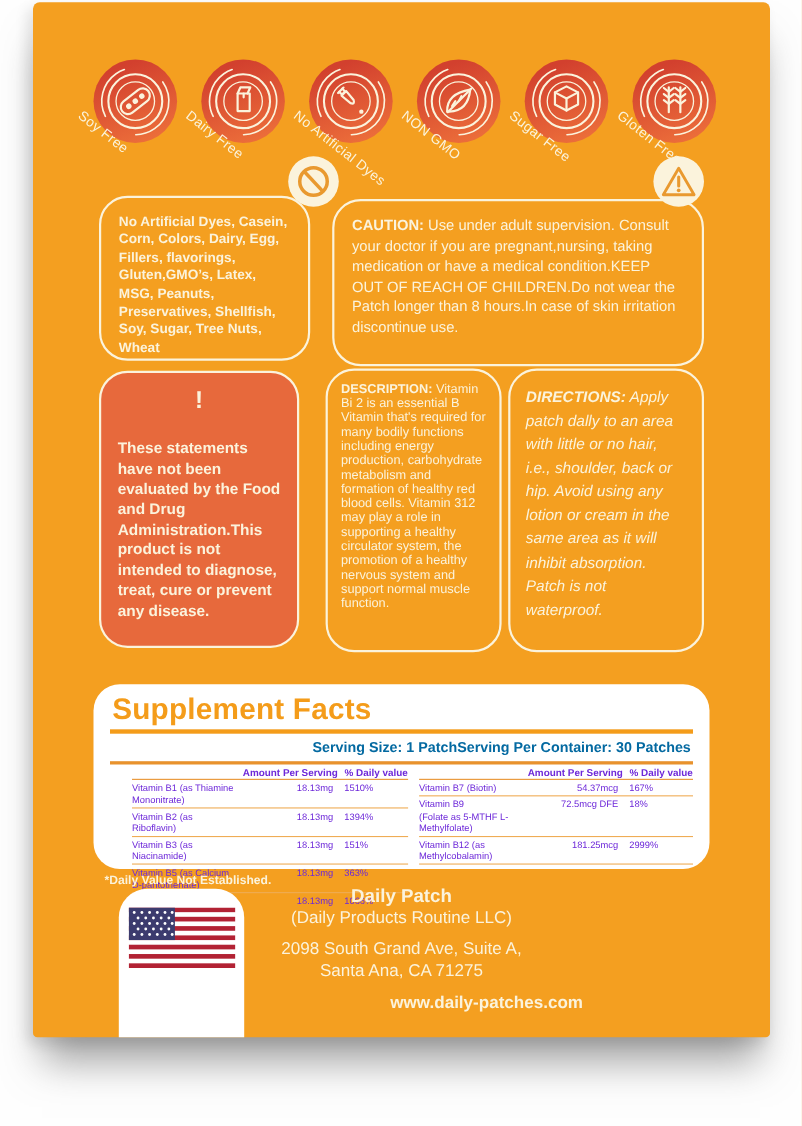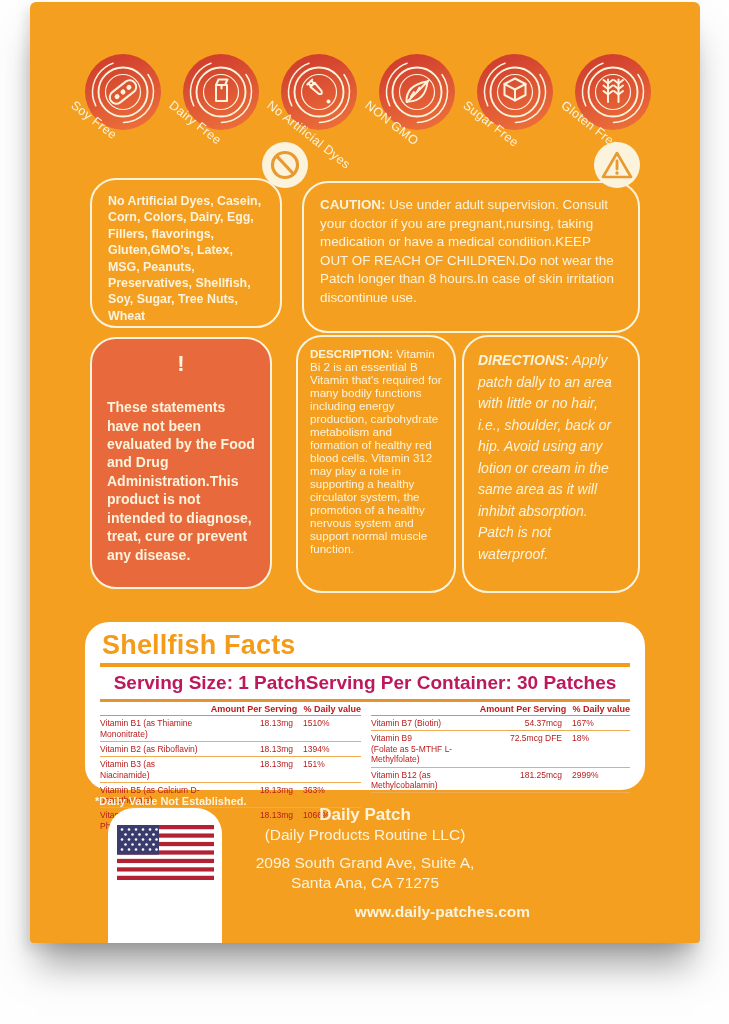--- a/index.html
+++ b/index.html
@@ -49,36 +49,36 @@
   }
   .ico-no{left:232px;top:140px;}
   .ico-warn{left:564px;top:140px;}
   
   .panel{
     position:absolute;left:55px;top:620px;width:560px;height:168px;background:#ffffff;
     border-radius:24px;box-sizing:border-box;padding:6px 15px 0;
   }
   .sf-title{color:#F49C1A;font-size:27px;font-weight:700;letter-spacing:.2px;margin:2px 0 0 2px;}
   .rule1{height:4px;background:#F49C1A;margin:2px 0 5px;}
-  .serving-row{display:flex;justify-content:center;color:#be185d;font-size:19px;font-weight:700;padding:0 2px;}
+  .serving-row{display:flex;justify-content:flex-end;color:#0369a1;font-size:13px;font-weight:700;padding:0 2px;}
   .rule2{height:2.5px;background:#E8922D;margin:5px 0 0;}
-  .tables{display:flex;gap:10px;color:#b91c1c;}
+  .tables{display:flex;gap:10px;color:#6d28d9;margin-left:20px;}
   .sftab{display:flex;flex-direction:column;}
   .sftab.left{width:268px;}
   .sftab.right{width:266px;}
   .sfrow{display:flex;align-items:flex-start;border-bottom:1px solid #EFAC55;padding:2px 0 1.5px;}
   .sfrow.hdr{font-weight:700;font-size:9px;border-bottom:1.2px solid #E8922D;}
   .sfrow:not(.hdr){font-size:8.5px;}
   .sfrow.last{border-bottom:none;}
   .sftab.right .sfrow.last{border-bottom:1px solid #EFAC55;}
   .c-name{flex:1;line-height:1.25;}
   .c-amt{width:98px;text-align:right;padding-right:10px;box-sizing:border-box;}
   .hdr .c-amt{text-align:center;padding-right:0;}
   .c-dv{width:58px;text-align:left;padding-right:10px;box-sizing:border-box;}
-  .hdr .c-dv{text-align:right;padding-right:0;}
+  .hdr .c-dv{text-align:center;padding-right:0;}
   .footnote{position:absolute;left:65px;top:793px;color:#FBF3DC;font-size:11px;font-weight:600;}
   
   .footer{position:absolute;left:170px;top:803px;width:330px;text-align:center;color:#FBF3DC;}
   .f-name{font-size:17px;font-weight:700;}
   .f-llc{font-size:15.5px;margin-top:1px;}
   .f-addr{font-size:15.5px;line-height:20px;margin-top:9px;}
   .f-web{font-size:15.5px;font-weight:700;margin-top:10px;text-align:right;}
   .flag-panel{
     position:absolute;left:78px;top:806px;width:114px;height:135px;background:#ffffff;
     border-radius:26px 26px 0 0;display:flex;justify-content:center;
@@ -208,21 +208,21 @@
 
   <div class="obox desc">
     <span class="bhead">DESCRIPTION:</span><span> Vitamin Bi 2 is an essential B Vitamin that's required for many bodily functions including energy production, carbohydrate metabolism and formation of healthy red blood cells. Vitamin 312 may play a role in supporting a healthy circulator system, the promotion of a healthy nervous system and support normal muscle function.</span>
   </div>
 
   <div class="obox dirs">
     <span class="bhead">DIRECTIONS:</span><span> Apply patch dally to an area with little or no hair, i.e., shoulder, back or hip. Avoid using any lotion or cream in the same area as it will inhibit absorption. Patch is not waterproof.</span>
   </div>
 
   <div class="panel">
-    <div class="sf-title">Shellfish Facts</div>
+    <div class="sf-title">Supplement Facts</div>
     <div class="rule1"></div>
     <div class="serving-row">
       <span>Serving Size: 1 Patch</span>
       <span>Serving Per Container: 30 Patches</span>
     </div>
     <div class="rule2"></div>
     <div class="tables">
       <div class="sftab left">
         <div class="sfrow hdr">
           <span class="c-name"></span>

